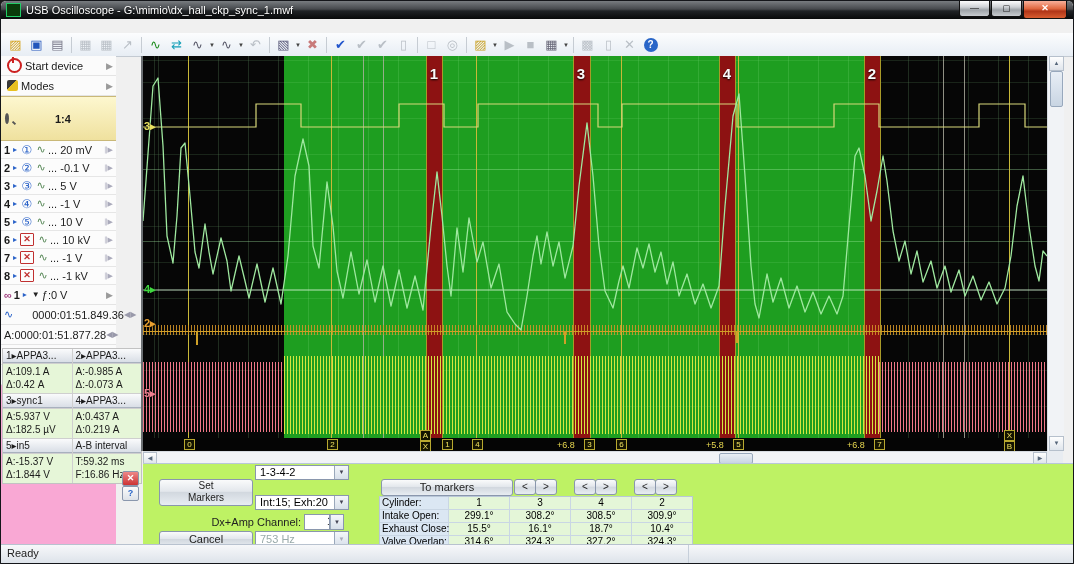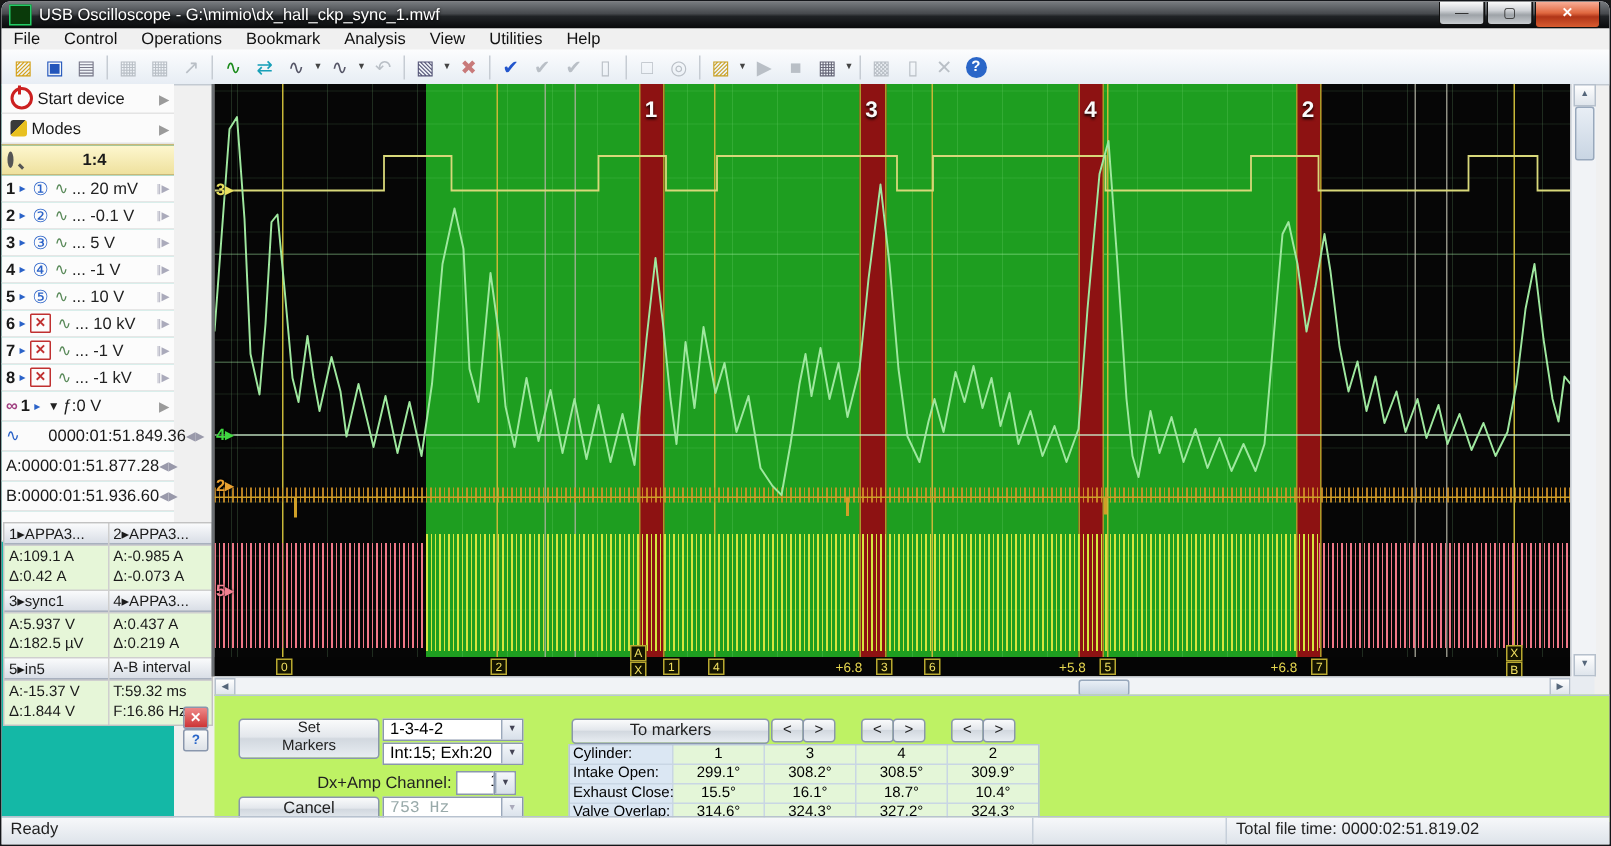--- a/index.html
+++ b/index.html
@@ -22,28 +22,28 @@
   
   .toolbar{position:absolute;left:0;top:32px;right:0;height:23px;
     background:linear-gradient(#fcfdfe,#e7edf4);border-bottom:1px solid #c3cad2;
     display:flex;align-items:center;padding-left:4px;}
   .tbtn{width:21px;height:19px;display:flex;align-items:center;justify-content:center;font-size:13px;border-radius:2px;}
   .tbtn.dis{color:#b9bfc6;}
   .tsep{width:1px;height:16px;background:#c6ccd3;margin:0 3px;}
   .tcaret{font-size:6px;color:#444;width:8px;text-align:center;}
   .helpb{color:#fff;background:#2a66c8;border-radius:50%;width:14px;height:14px;line-height:14px;text-align:center;font-size:10px;font-weight:bold;}
   
-  .sidebar{position:absolute;left:0;top:55px;width:115px;bottom:18px;background:#14b8a6;font-size:11px;color:#1a1a1a;}
+  .sidebar{position:absolute;left:0;top:55px;width:115px;bottom:18px;background:#f9a8d4;font-size:11px;color:#1a1a1a;}
   .srow{display:flex;align-items:center;height:19px;padding:0 3px;background:#fbfbfb;border-bottom:1px solid #e4e4e4;position:relative;}
   .srow .grow{flex:1;}
   .rarr{color:#9a9a9a;font-size:9px;}
   .pwr{width:11px;height:11px;border:2px solid #cc2020;border-radius:50%;position:relative;margin:0 3px;}
   .pwr i{position:absolute;left:3px;top:-3px;width:2px;height:6px;background:#cc2020;}
   .modeicon{width:11px;height:11px;margin:0 3px;background:linear-gradient(135deg,#3a3a3a 45%,#e8c020 45%);border-radius:2px;}
-  .zoomrow{display:flex;align-items:center;height:19px;background:linear-gradient(#fdf7cf,#efe19e);border:1px solid #c9b878;border-left:none;border-right:none;padding:0 2px;font-weight:bold;gap:44px;}
+  .zoomrow{display:flex;align-items:center;height:19px;background:linear-gradient(#fdf7cf,#efe19e);border:1px solid #c9b878;border-left:none;border-right:none;padding:12px 2px;font-weight:bold;gap:44px;}
   .mag{width:7px;height:7px;border:2px solid #555;border-radius:50%;position:relative;margin:0 2px;}
   .mag i{position:absolute;left:6px;top:6px;width:2px;height:4px;background:#555;transform:rotate(-45deg);}
   .spinbtn{width:10px;height:17px;border:1px solid #b5a868;background:linear-gradient(#fefcee,#e6d9a2);font-size:7px;line-height:16px;text-align:center;color:#222;}
   .chrow{display:flex;align-items:center;height:17px;padding:0 3px;background:#fcfcfc;border-bottom:1px solid #e6e6e6;}
   .chnum{font-weight:bold;width:9px;}
   .barr{color:#2a62c8;font-size:8px;width:7px;}
   .badge{color:#2a62c8;font-size:12px;width:14px;text-align:center;}
   .xbadge{color:#c03030;font-size:9px;font-weight:bold;width:12px;height:11px;line-height:11px;text-align:center;border:1px solid #c03030;border-radius:1px;margin-right:2px;}
   .wavg{color:#5a8a5a;font-size:11px;width:14px;text-align:center;}
   .chval{color:#222;}
@@ -80,21 +80,21 @@
   .corner{position:absolute;left:1046px;top:450px;width:16px;height:12px;background:#e8ecf1;}
   .splitter{position:absolute;left:140px;top:55px;width:2px;height:395px;background:#6b6f73;}
   
   .tinybtn{position:absolute;width:15px;height:13px;border:1px solid #8a97ad;border-radius:2px;background:linear-gradient(#fbfbfb,#dde2e8);font-size:9px;line-height:12px;text-align:center;}
   .tinybtn.red{color:#fff;background:linear-gradient(#e88,#c33);font-weight:bold;}
   
   .bpanel{position:absolute;left:142px;top:462px;right:0;height:84px;background:#bef264;border-top:1px solid #b9c7d8;font-size:11px;}
   .btn7{position:absolute;background:linear-gradient(#fafbfb,#e3e7ec 45%,#d2d8df 50%,#e8edf2);border:1px solid #8a97ad;border-radius:3px;text-align:center;color:#222;}
   .combo{position:absolute;background:#fff;border:1px solid #8a97ad;font-size:11px;line-height:13px;padding-left:4px;white-space:nowrap;overflow:hidden;}
   .combo .ca{position:absolute;right:0;top:0;bottom:0;width:13px;background:linear-gradient(#f4f7fa,#d8e0ea);border-left:1px solid #9aa8bb;color:#445;font-size:6px;text-align:center;line-height:13px;}
-  .combo.dis{color:#9aa;font-family:Liberation Mono, monospace;}
+  .combo.dis{color:#9aa;}
   .lbl{position:absolute;color:#222;}
   .vtable{position:absolute;left:236px;top:32px;display:grid;grid-template-columns:68px 60px 60px 60px 60px;gap:1px;background:#c9d6e4;border:1px solid #b9c7d8;}
   .vlab{background:#dbe7f3;font-size:10px;padding:0 2px;line-height:12px;white-space:nowrap;}
   .vcell{background:#e4f6d8;font-size:10px;text-align:center;line-height:12px;}
   
   .statusbar{position:absolute;left:0;bottom:0;right:0;height:18px;background:linear-gradient(#f7f8fa,#dde3ea);border-top:1px solid #b8c2cf;font-size:11px;color:#222;}
   .sseg{position:absolute;top:0;bottom:0;border-left:1px solid #c6cfda;padding:2px 6px;}
 </style>
 </head>
 <body>
@@ -104,30 +104,20 @@
   <div class="titlebar">
     <span class="appicon"></span>
     <span class="ttl">USB Oscilloscope - G:\mimio\dx_hall_ckp_sync_1.mwf</span>
     <div class="winbtns">
       <div class="wbtn">—</div>
       <div class="wbtn">▢</div>
       <div class="wbtn close">✕</div>
     </div>
   </div>
 
-  <div class="menubar">
-    <span class="menuitem">File</span>
-    <span class="menuitem">Control</span>
-    <span class="menuitem">Operations</span>
-    <span class="menuitem">Bookmark</span>
-    <span class="menuitem">Analysis</span>
-    <span class="menuitem">View</span>
-    <span class="menuitem">Utilities</span>
-    <span class="menuitem">Help</span>
-  </div>
 
   <div class="toolbar">
     <span class="tbtn" style="color:#d4a017">▨</span>
     <span class="tbtn" style="color:#2255bb">▣</span>
     <span class="tbtn" style="color:#778">▤</span>
     <span class="tsep"></span>
     <span class="tbtn dis">▦</span>
     <span class="tbtn dis">▦</span>
     <span class="tbtn dis">↗</span>
     <span class="tsep"></span>
@@ -384,21 +374,21 @@
   </div>
   <div class="corner"></div>
 
   <div class="tinybtn red" style="left:121px;top:470px">✕</div>
   <div class="tinybtn" style="left:121px;top:485px;color:#2a66c8;font-weight:bold">?</div>
 
   <div class="bpanel">
     <div class="btn7" style="left:16px;top:15px;width:92px;height:25px;font-size:10px;line-height:12px">
       <span>Set</span><br><span>Markers</span>
     </div>
-    <div class="combo" style="left:112px;top:15px;width:88px;height:13px">
+    <div class="combo" style="left:112px;top:1px;width:88px;height:13px">
       <span>1-3-4-2</span><span class="ca">▼</span>
     </div>
     <div class="combo" style="left:112px;top:31px;width:88px;height:13px">
       <span>Int:15; Exh:20</span><span class="ca">▼</span>
     </div>
     <div class="lbl" style="left:60px;top:52px;width:98px;text-align:right">Dx+Amp Channel:</div>
     <div class="combo" style="left:161px;top:50px;width:24px;height:14px;text-align:right;padding-right:3px">1</div>
     <div class="combo" style="left:186px;top:50px;width:13px;height:14px;padding:0">
       <span class="ca" style="width:12px;line-height:14px">▼</span>
     </div>
@@ -435,16 +425,15 @@
       <div class="vcell">314.6°</div>
       <div class="vcell">324.3°</div>
       <div class="vcell">327.2°</div>
       <div class="vcell">324.3°</div>
     </div>
   </div>
 
   <div class="statusbar">
     <span class="sseg" style="left:0;border-left:none">Ready</span>
     <span class="sseg" style="left:687px;width:128px"></span>
-    <span class="sseg" style="left:816px;right:0">Total file time: 0000:02:51.819.02</span>
   </div>
 
 </div>
 
 </body></html>

